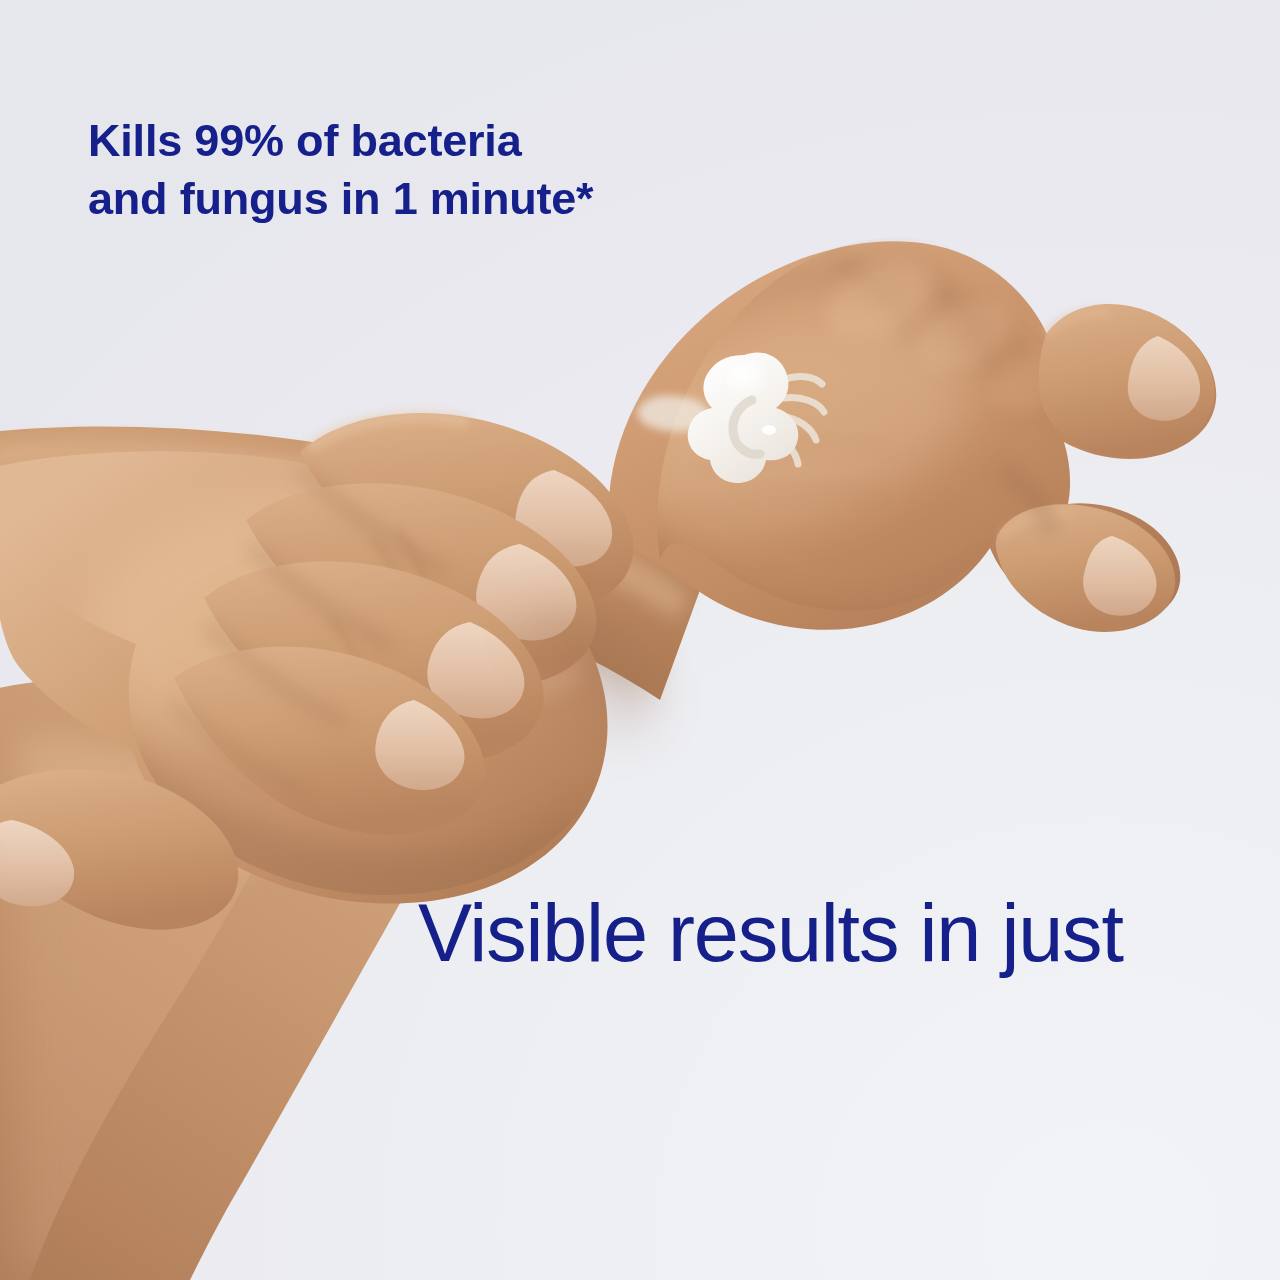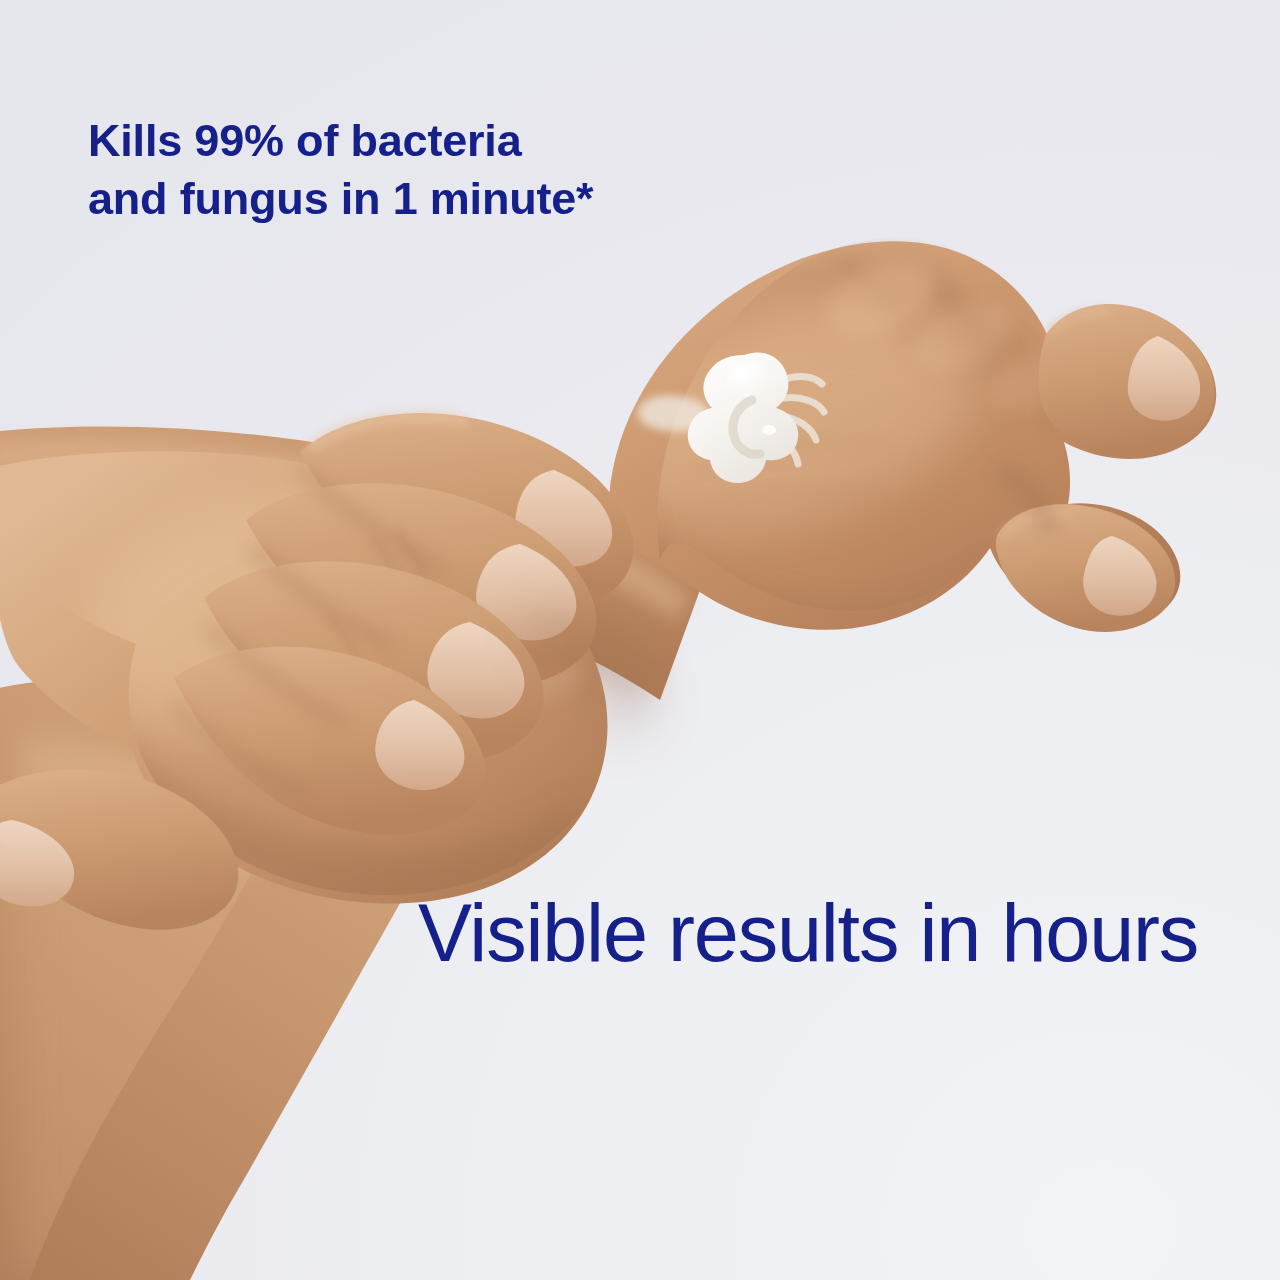--- a/index.html
+++ b/index.html
@@ -313,16 +313,16 @@
       </g>
 
       <rect x="0" y="0" width="1280" height="1280" fill="none"></rect>
     </svg>
   </div>
 
   <div class="headline">Kills 99% of bacteria
 and fungus in 1 minute*</div>
 
   <div class="claim-block">
-    <div class="claim-line1">Visible results in hours</div>
+    <div class="claim-line1">Visible results in just</div>
   </div>
 
 </div>
 
 </body></html>

